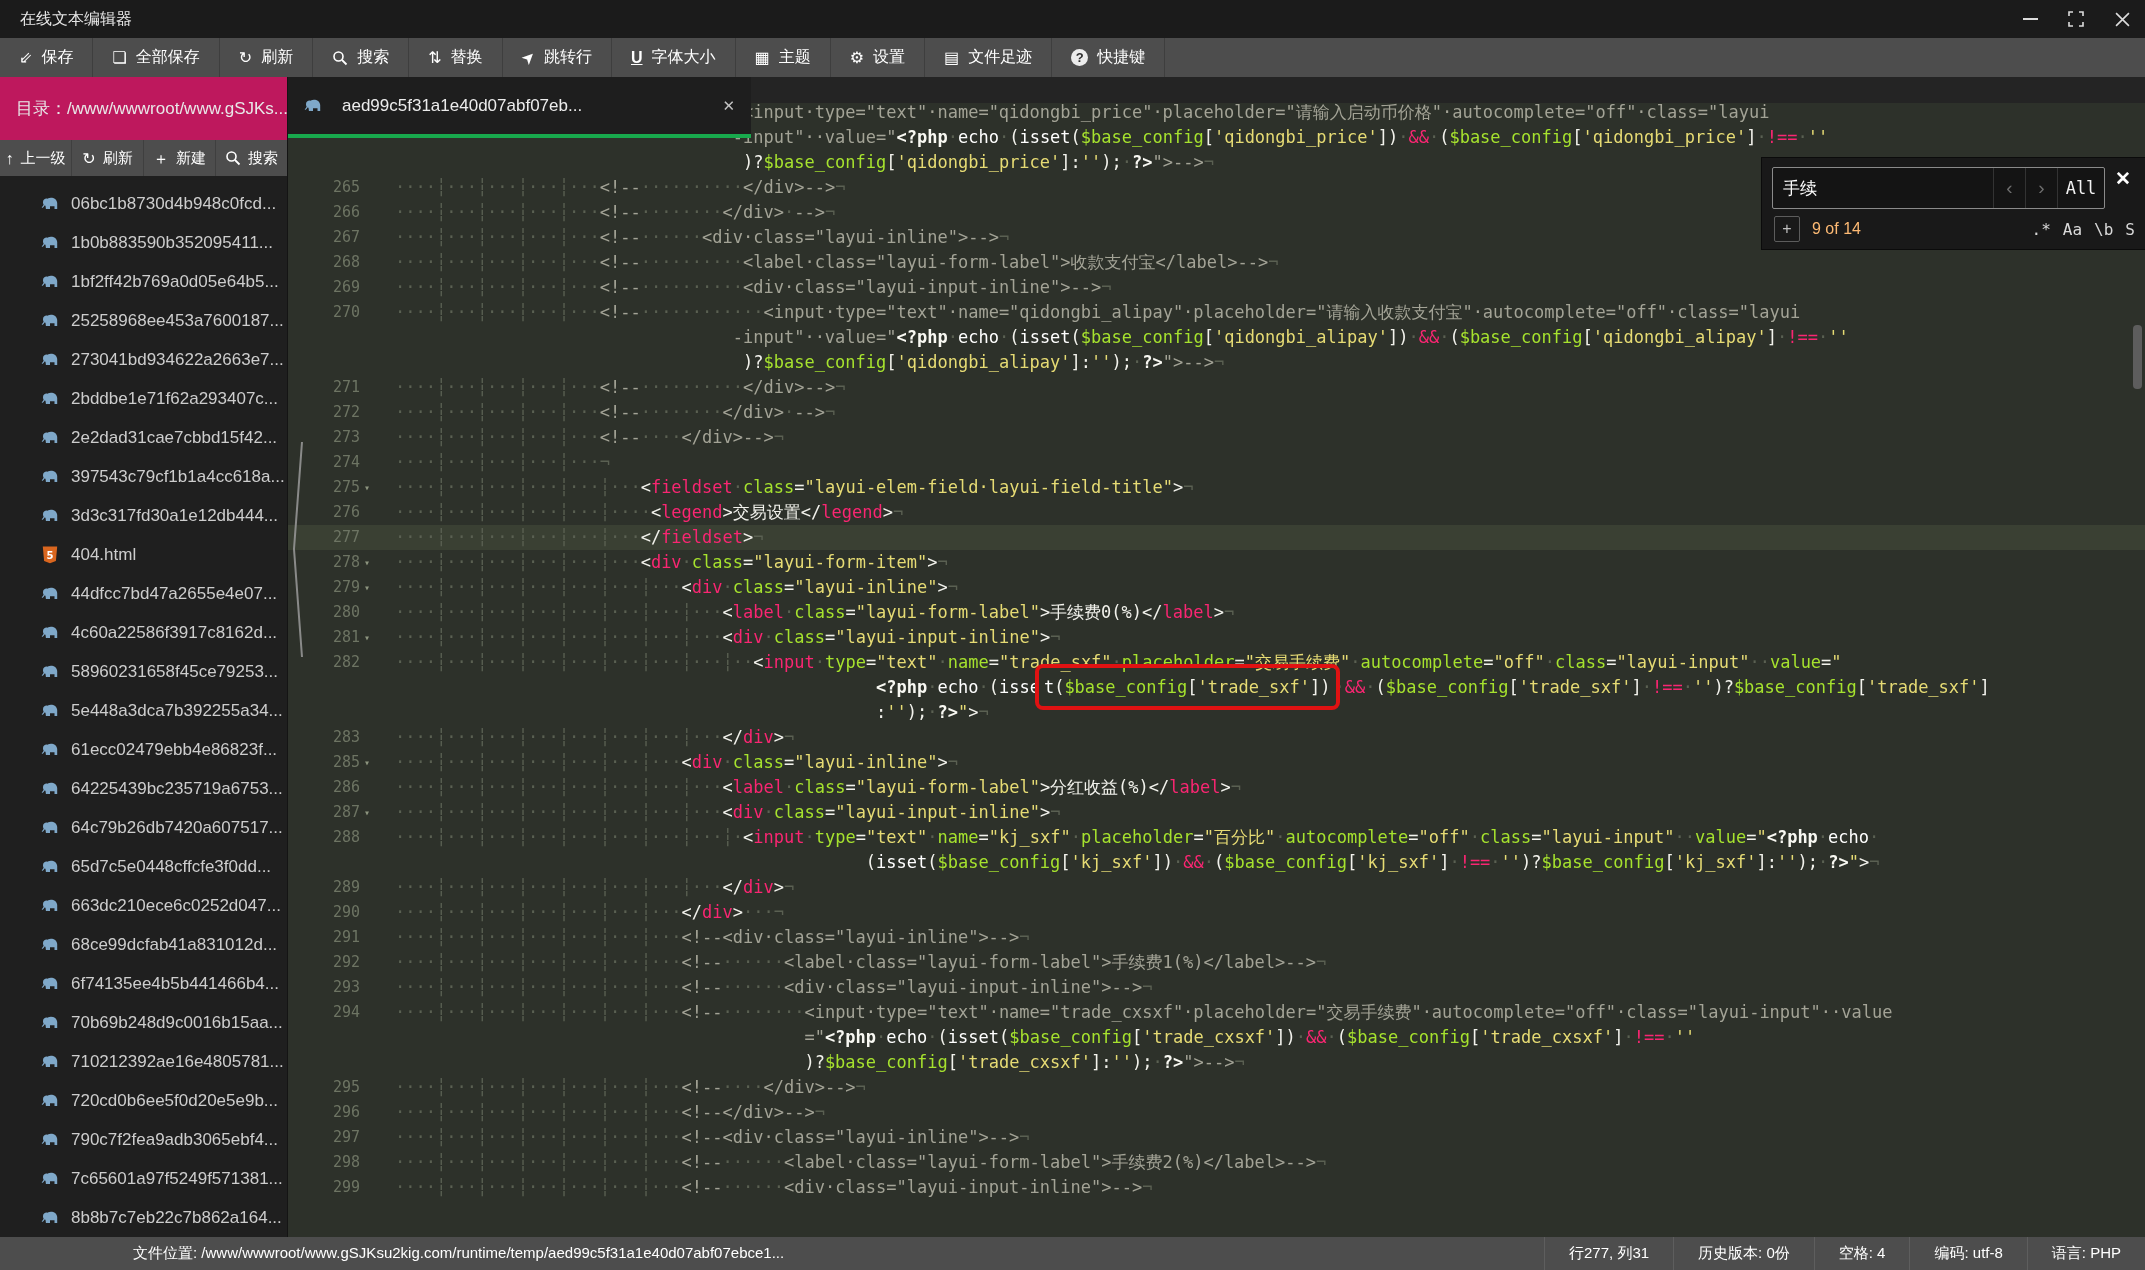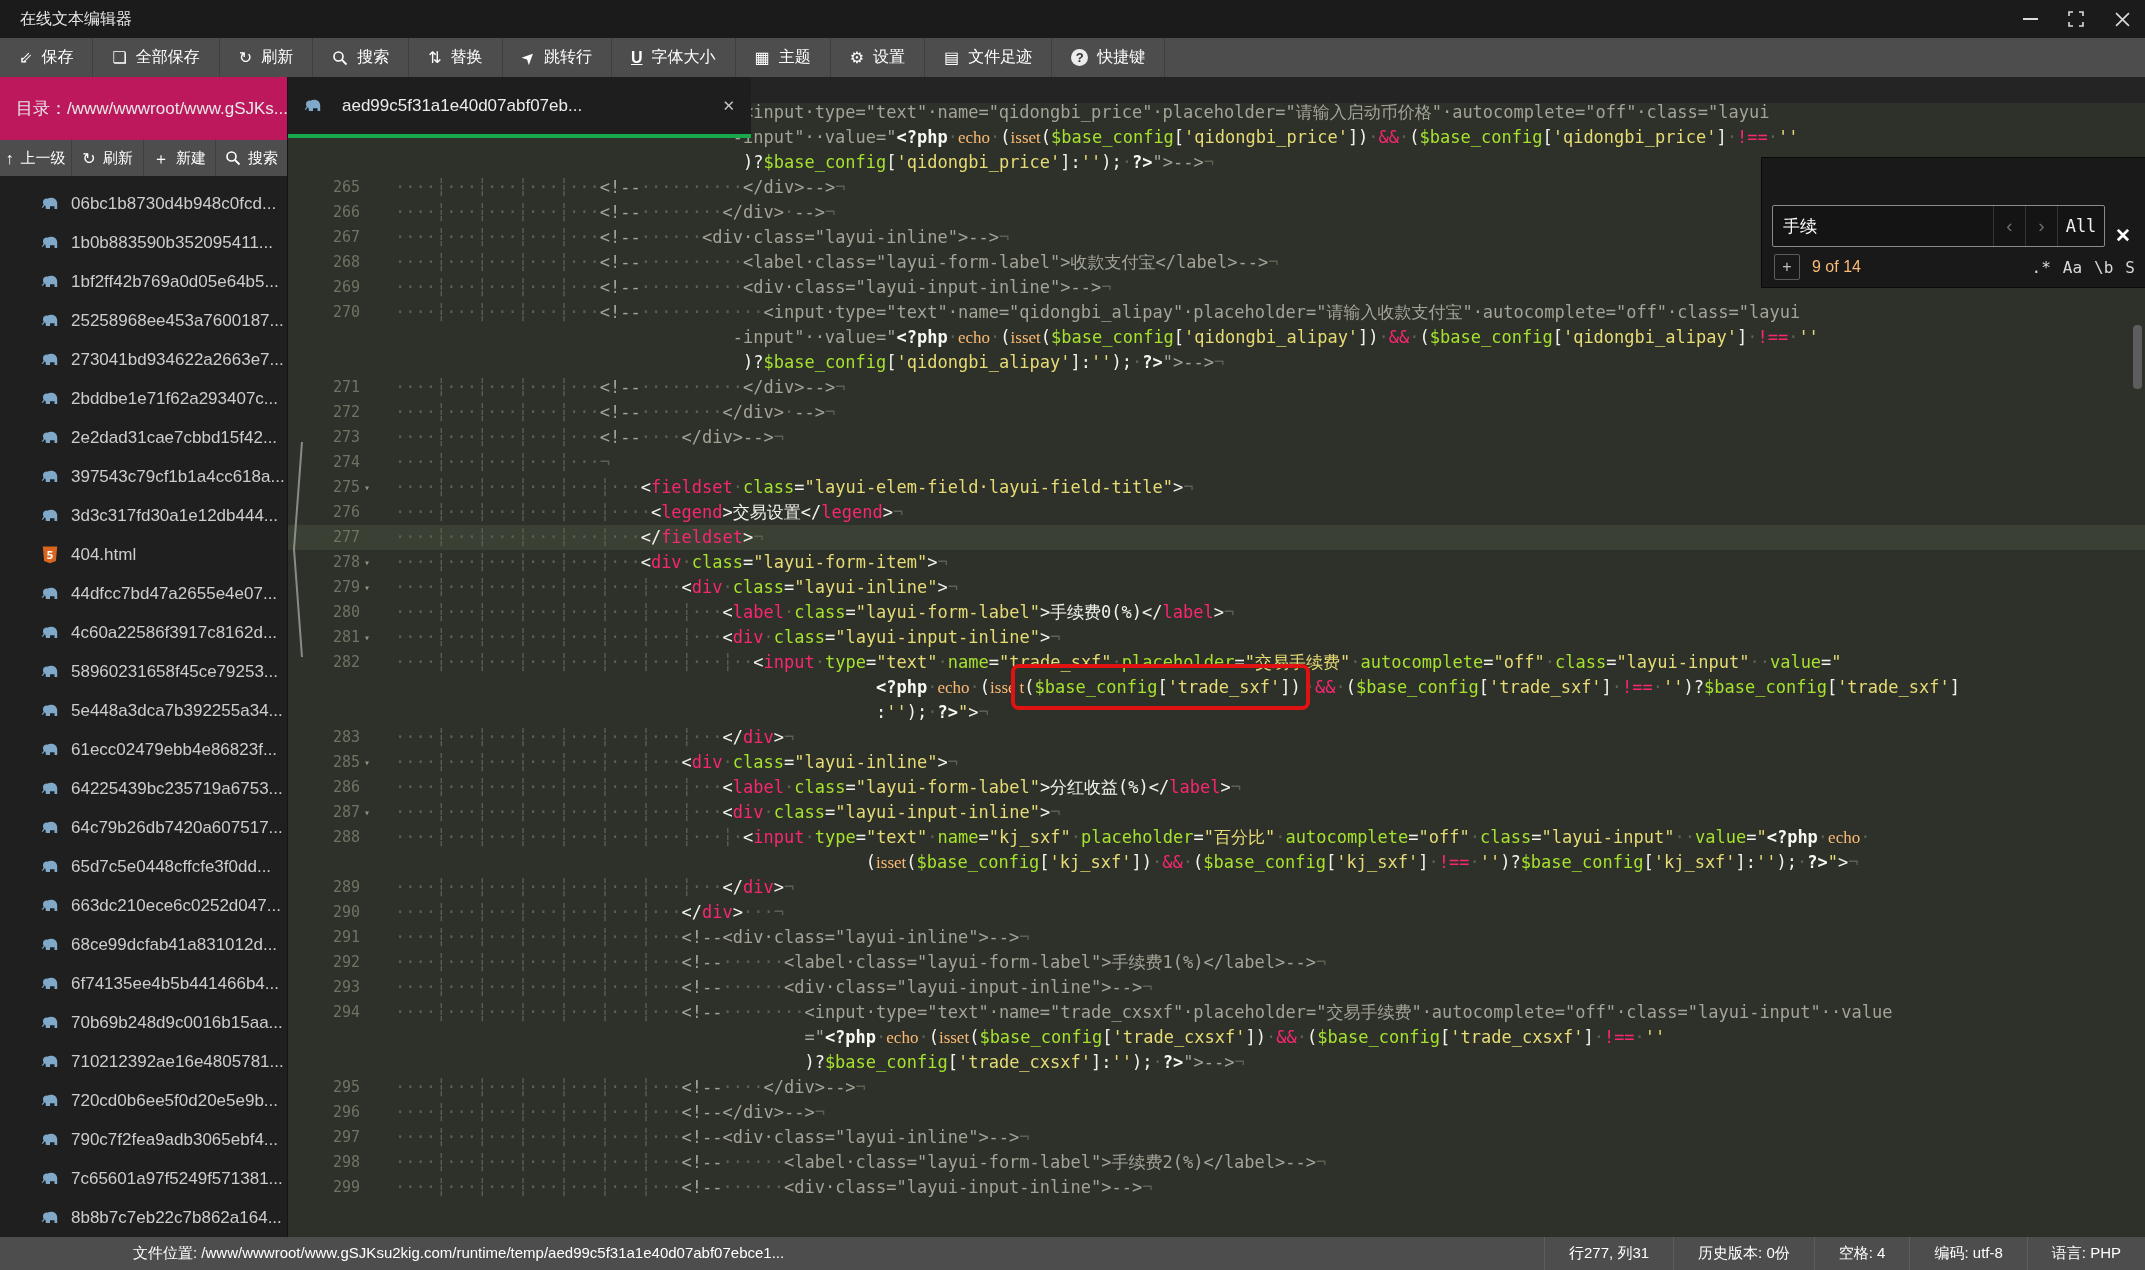--- a/index.html
+++ b/index.html
@@ -39,32 +39,32 @@
   .crow{display:flex;height:25px;white-space:pre;}
   .crow.cur{background:#3a4033;}
   .gut{width:107px;flex:0 0 107px;display:flex;align-items:center;color:#6d7463;font-size:15px;}
   .lno{width:72px;text-align:right;display:inline-block;}
   .fold{width:20px;font-size:10px;color:#8d957f;padding-left:4px;display:inline-block;}
   .ctext{white-space:pre;}
   .tk-d{color:#5a6052;}
   .tk-c{color:#a3a396;}
   .tk-w{color:#f2f2ec;}
   .tk-b{color:#f8f8f2;font-weight:bold;}
-  .tk-k{color:#fdba74;font-family:Liberation Serif, serif;}
+  .tk-k{color:#ffffff;}
   .tk-v{color:#a6e22e;}
   .tk-s{color:#e6db74;}
   .tk-o{color:#f92672;}
   .redbox{border:4px solid var(--redbox,#e01212);padding:9px 5px;margin:-9px -5px;border-radius:8px;position:relative;z-index:2;}
   
   .leftgrip{position:absolute;left:0;top:355px;width:18px;height:235px;z-index:3;display:flex;align-items:center;}
   
   .vscroll{position:absolute;right:3px;top:248px;width:9px;height:64px;background:#5d5d5d;border-radius:4px;z-index:5;}
   
   .searchpanel{position:absolute;top:81px;right:0;width:383px;background:#191919;z-index:6;padding:9px 8px 7px 10px;box-sizing:border-box;box-shadow:0 0 0 1px #0b0b0b;}
-  .srow1{display:flex;align-items:flex-end;margin-top:38px;}
+  .srow1{display:flex;align-items:flex-start;}
   .sinput{flex:1;border:1px solid #8a8a8a;background:#141414;height:40px;display:flex;align-items:stretch;border-radius:2px;overflow:hidden;}
   .squery{flex:1;display:flex;align-items:center;padding:0 10px;color:#fff;font-size:17px;}
   .snav{width:31px;display:flex;align-items:center;justify-content:center;color:#6f6f6f;font-size:19px;border-left:1px solid #333;}
   .sall{width:46px;display:flex;align-items:center;justify-content:center;color:#f2f2f2;font-size:17px;border-left:1px solid #333;font-family:"DejaVu Sans Mono",monospace;}
   .sclose{width:28px;text-align:center;color:#fff;font-size:19px;font-weight:bold;margin-left:4px;}
   .srow2{margin-top:7px;display:flex;align-items:center;gap:12px;padding:0 2px;}
   .splus{width:24px;height:24px;border:1px solid #5c5c5c;color:#c0c0c0;display:flex;align-items:center;justify-content:center;border-radius:2px;font-size:16px;}
   .scount{color:#fdba74;font-size:16px;}
   .sspacer{flex:1;}
   .sopt{color:#d8d8d8;font-size:16px;font-family:"DejaVu Sans Mono",monospace;}

